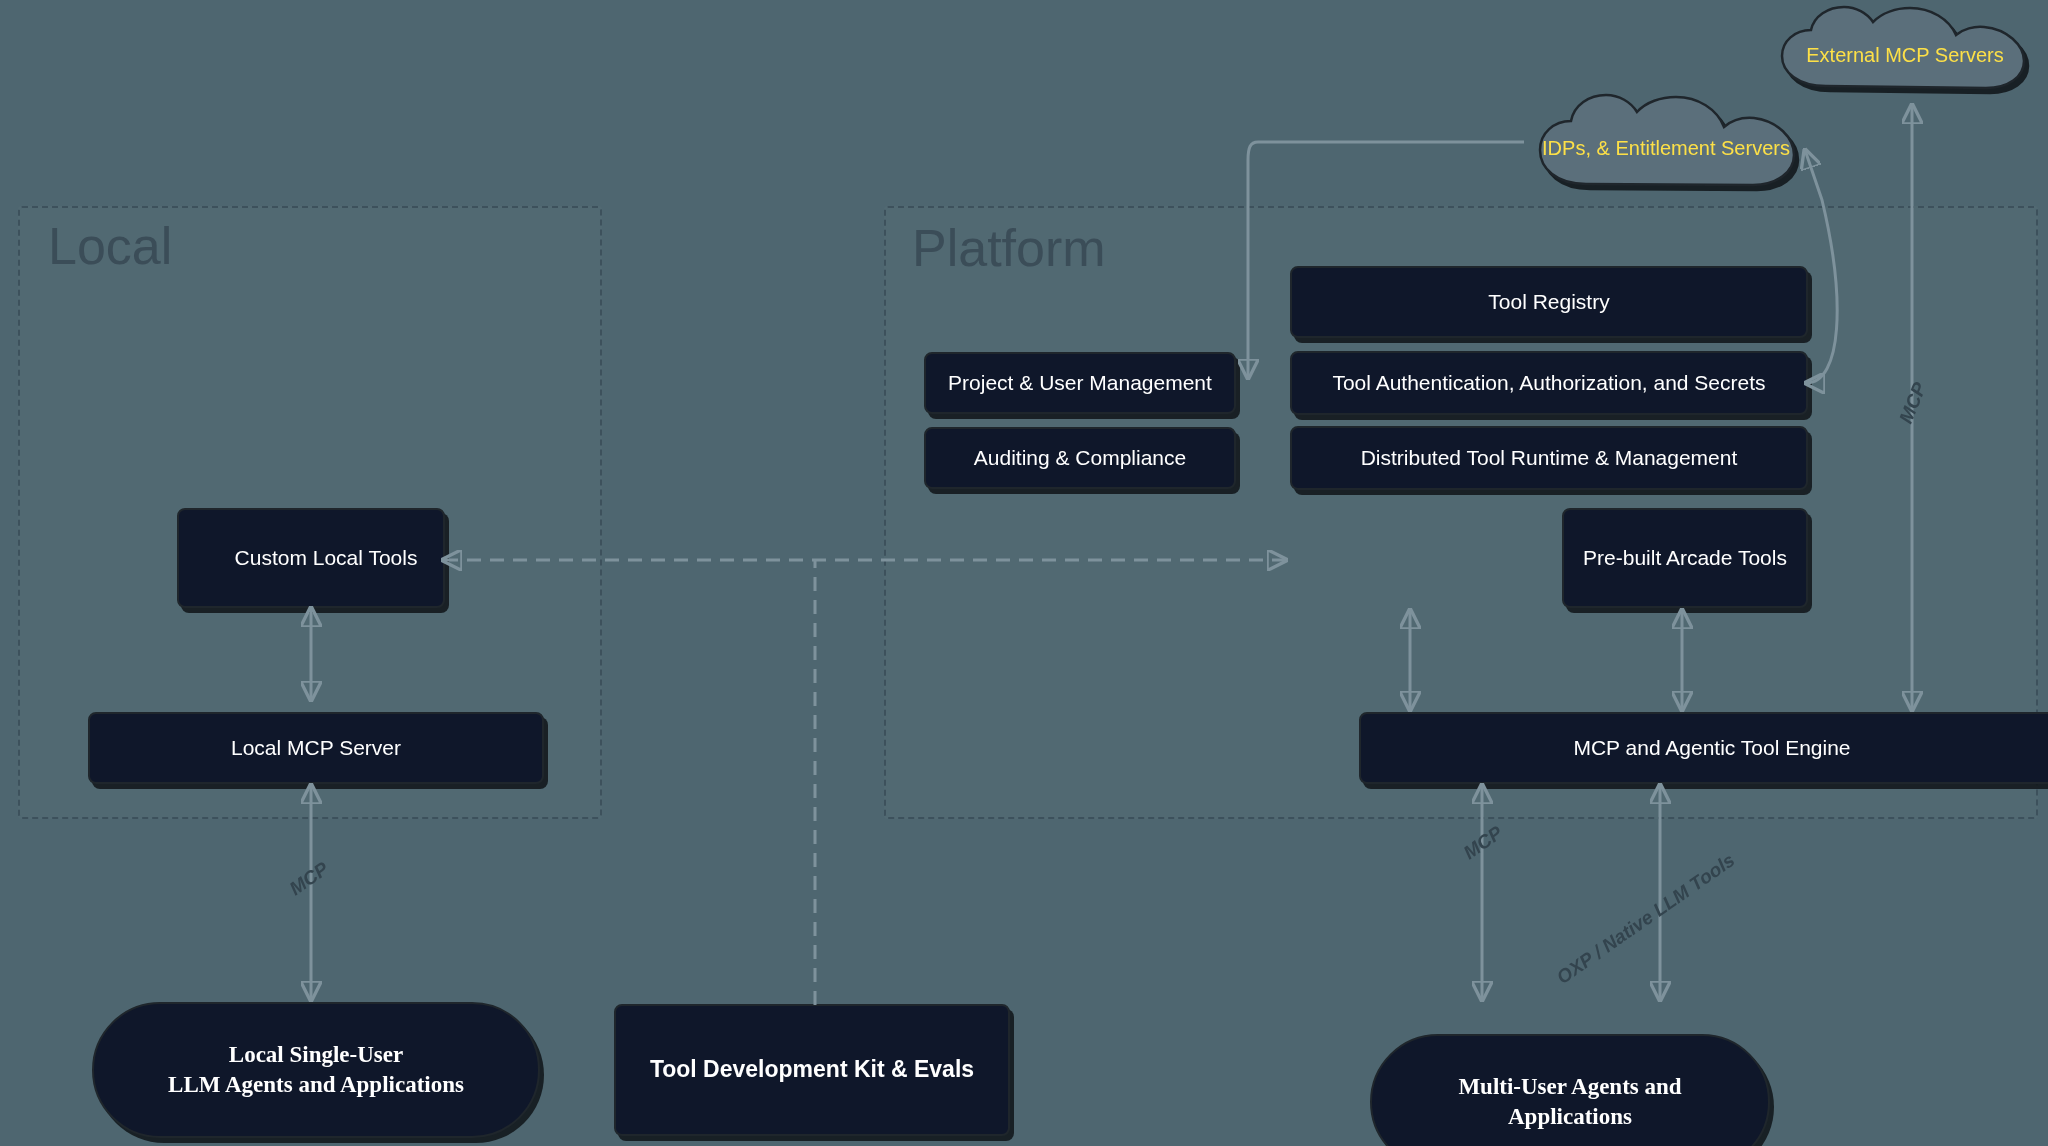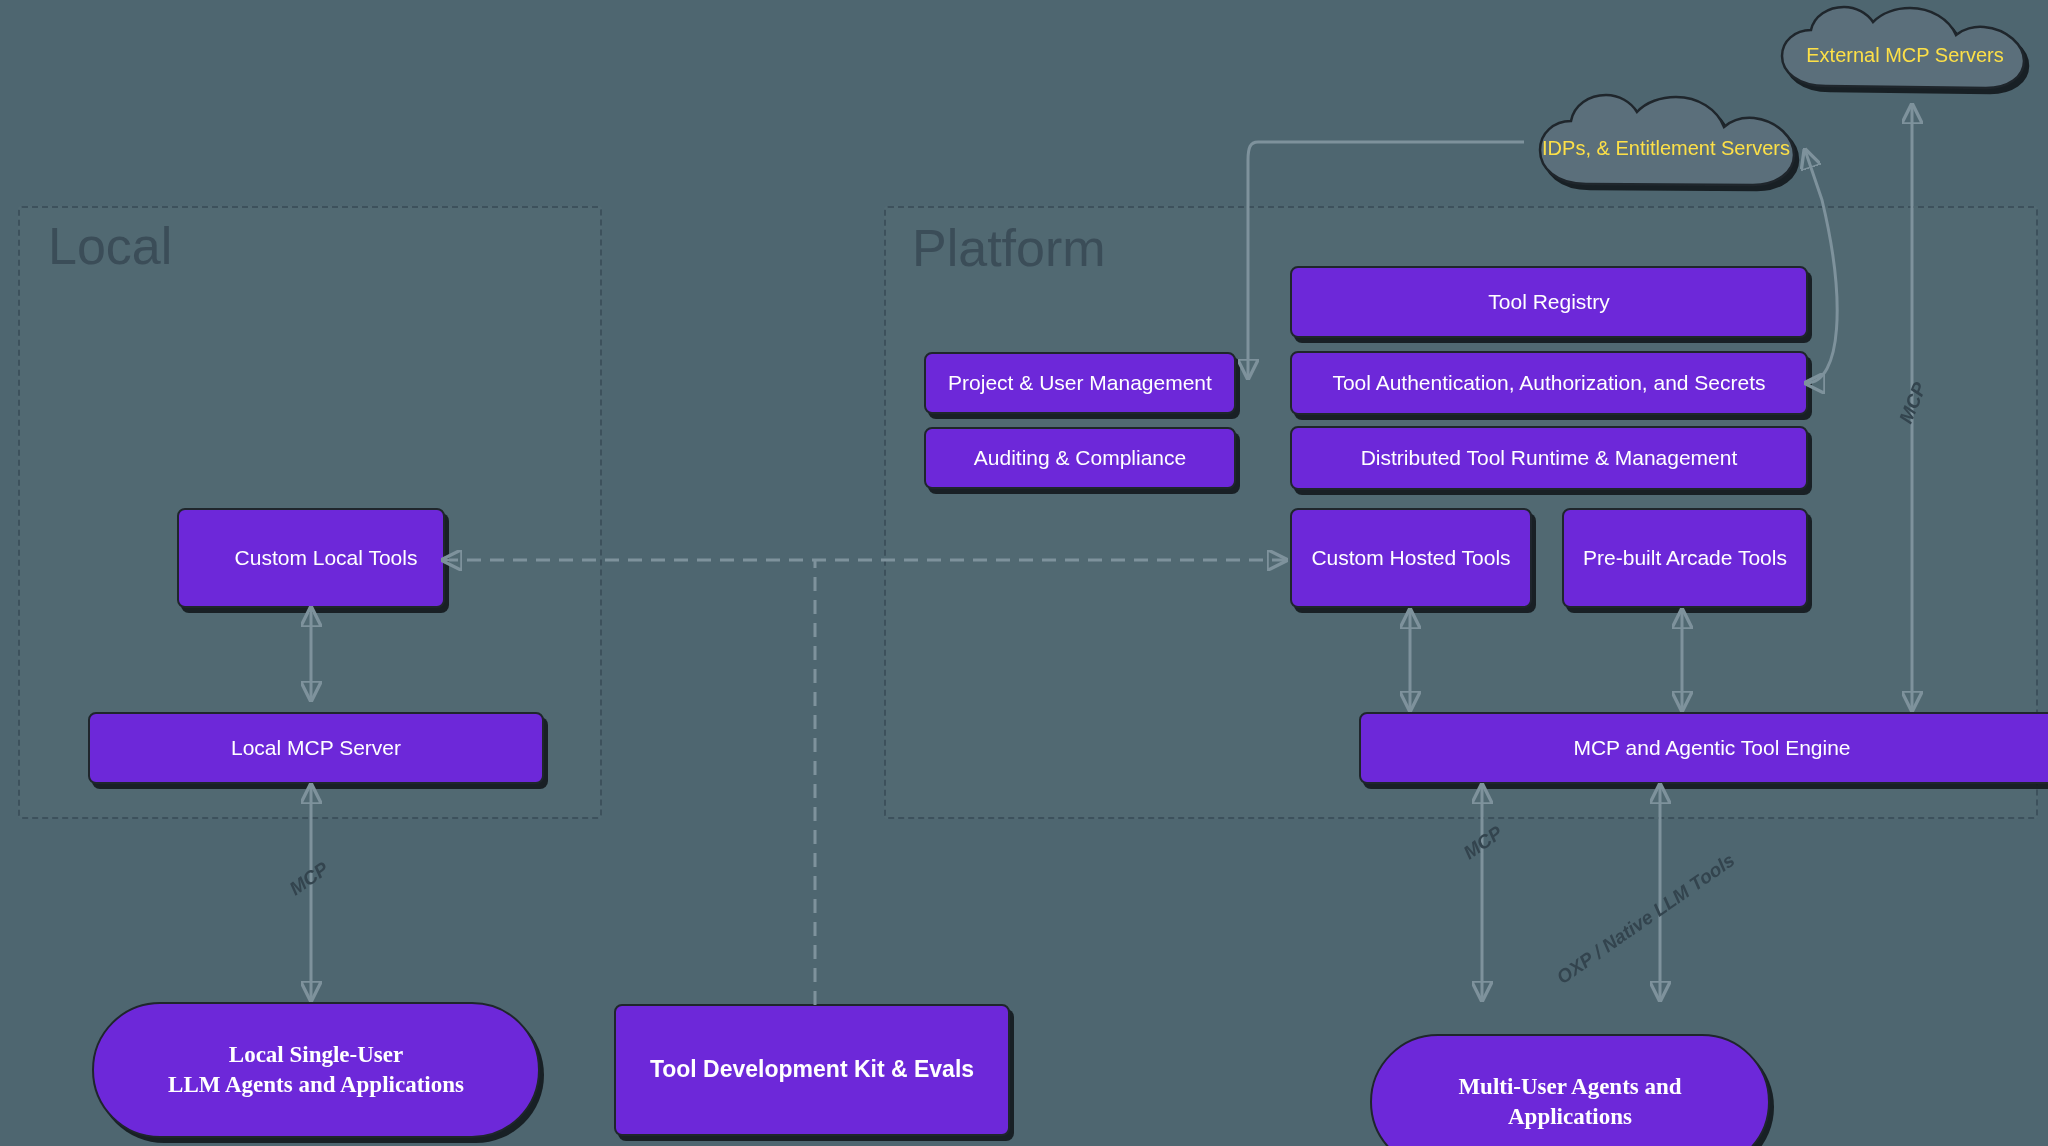--- a/index.html
+++ b/index.html
@@ -21,21 +21,21 @@
     color:#3b4d58;
     letter-spacing:0px;
     white-space:nowrap;
     line-height:1;
   }
 
   
   .node{
     position:absolute;
     box-sizing:border-box;
-    background:#6d28d9;
+    background:#0f172a;
     border:2px solid #1f262c;
     border-radius:8px;
     color:#ffffff;
     display:flex;
     align-items:center;
     justify-content:center;
     text-align:center;
     font-size:21px;
     font-weight:400;
     line-height:1.3;
@@ -151,21 +151,20 @@
   <div class="node" style="left:924px;top:352px;width:312px;height:62px;">Project &amp; User Management</div>
 
   <div class="node" style="left:924px;top:427px;width:312px;height:62px;">Auditing &amp; Compliance</div>
 
   <div class="node" style="left:1290px;top:266px;width:518px;height:72px;">Tool Registry</div>
 
   <div class="node" style="left:1290px;top:426px;width:518px;height:64px;">Distributed Tool Runtime &amp; Management</div>
 
   <div class="node" style="left:1290px;top:351px;width:518px;height:64px;">Tool Authentication, Authorization, and Secrets</div>
 
-  <div class="node" style="left:1290px;top:508px;width:242px;height:100px;">Custom Hosted Tools</div>
 
   <div class="node" style="left:1562px;top:508px;width:246px;height:100px;">Pre-built Arcade Tools</div>
 
   <div class="node" style="left:1319px;top:712px;width:706px;height:72px;margin-left:40px;">MCP and Agentic Tool Engine</div>
 
   <div class="node stadium bold" style="left:1370px;top:1034px;width:400px;height:136px;flex-direction:column;">
     <span>Multi-User Agents and</span>
     <span>Applications</span>
   </div>
 

